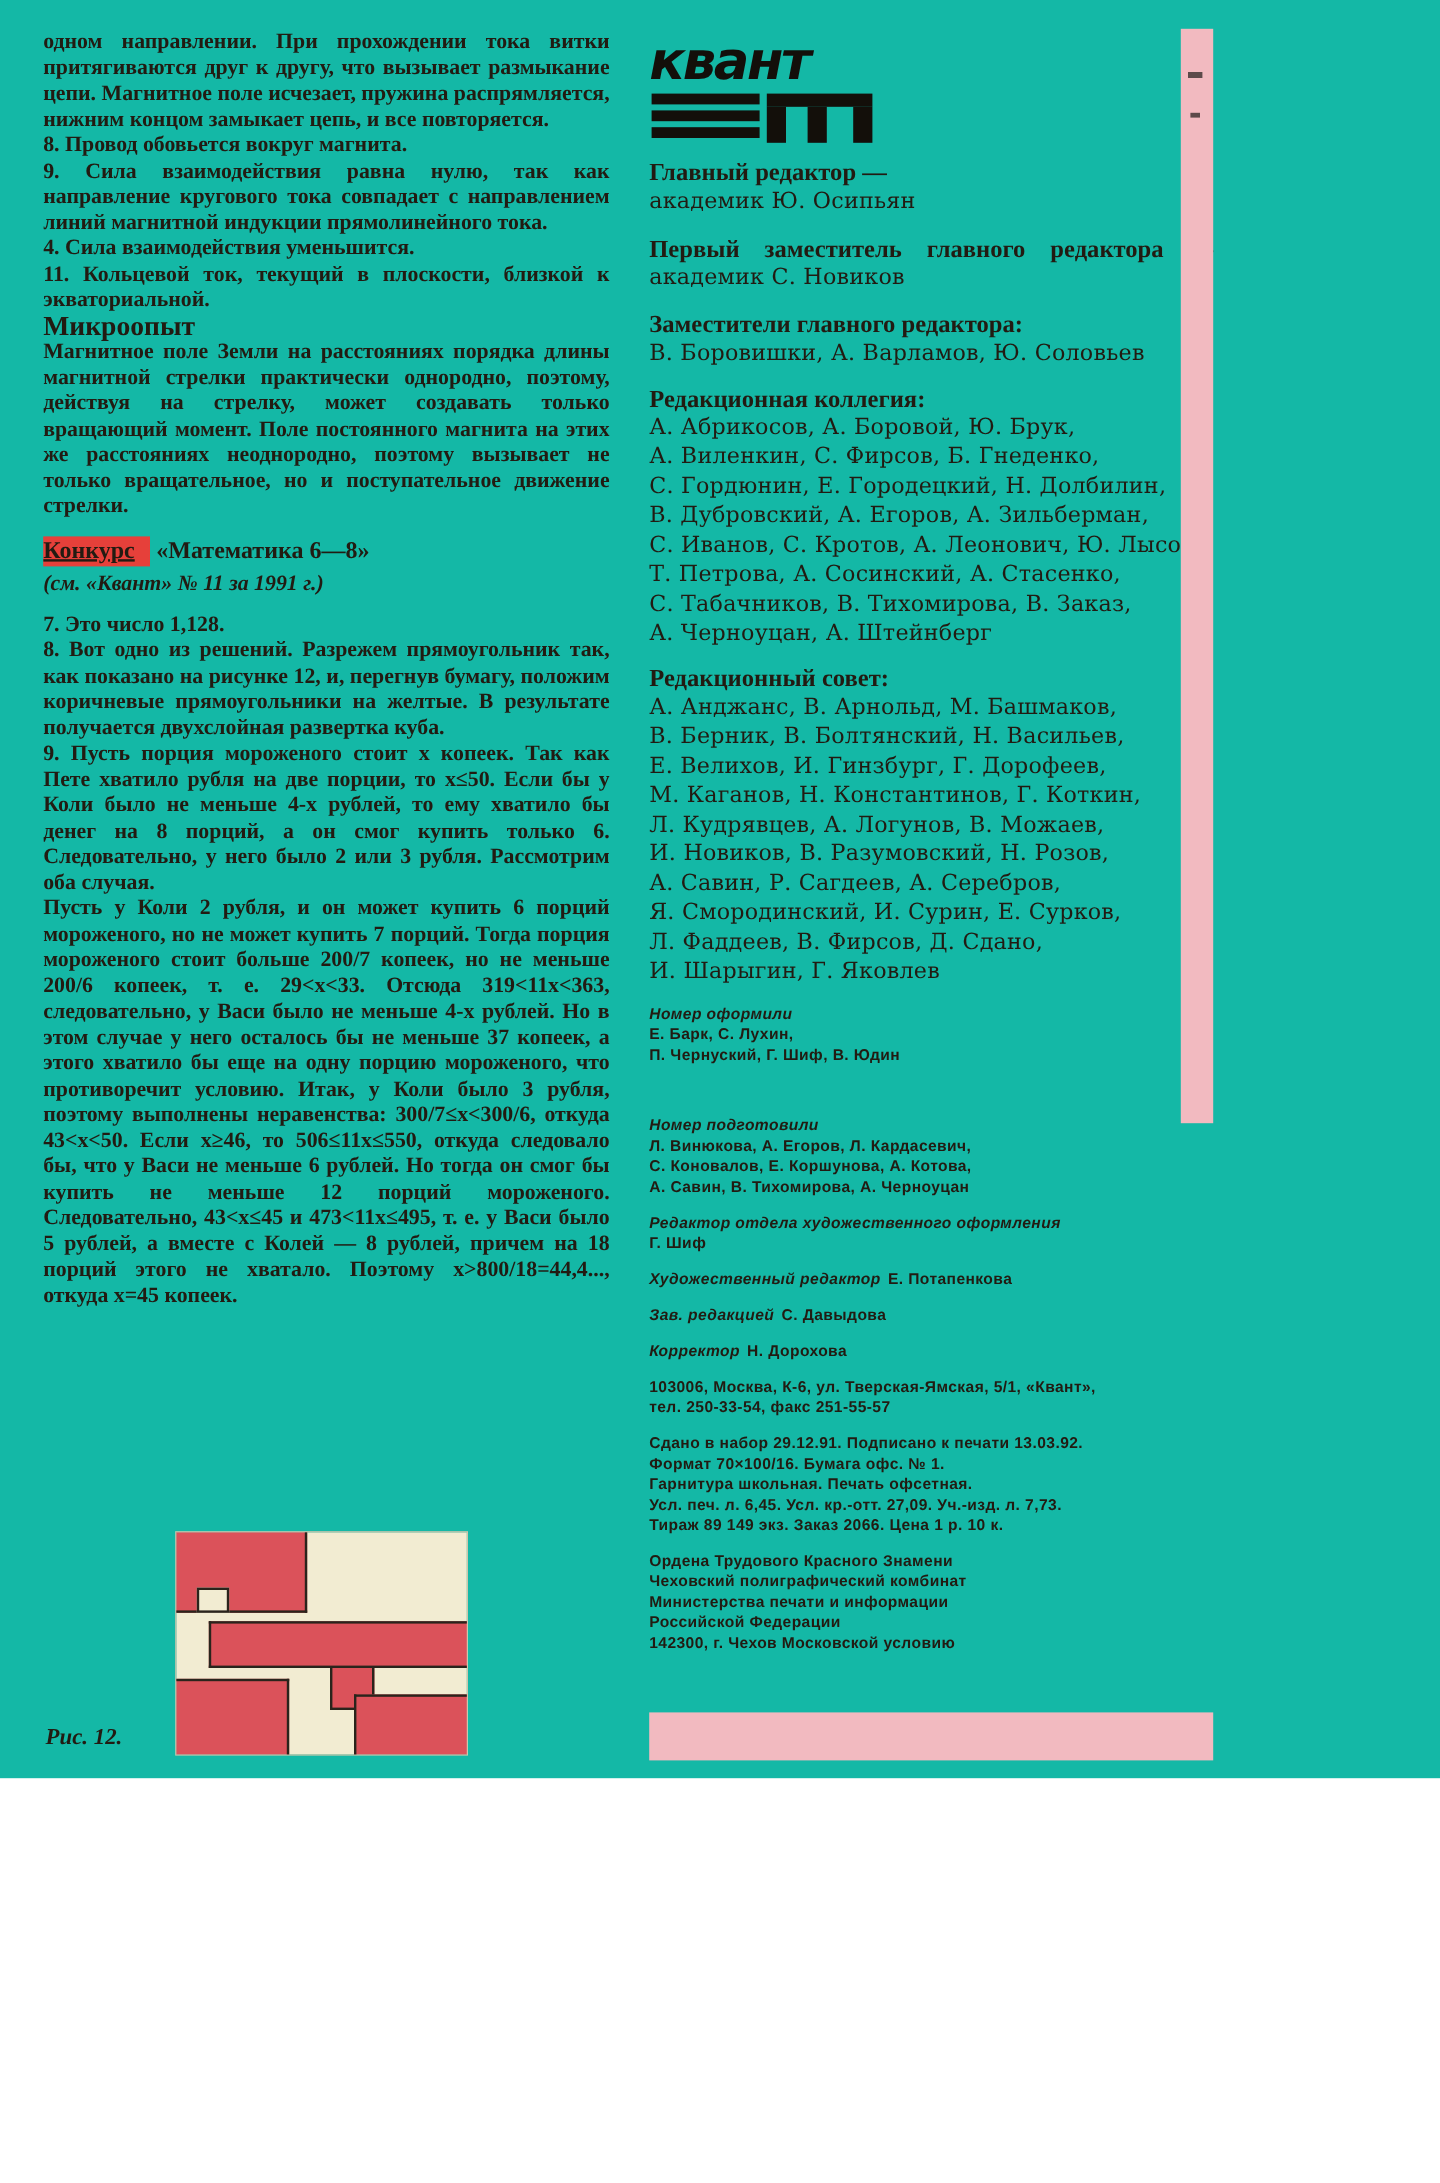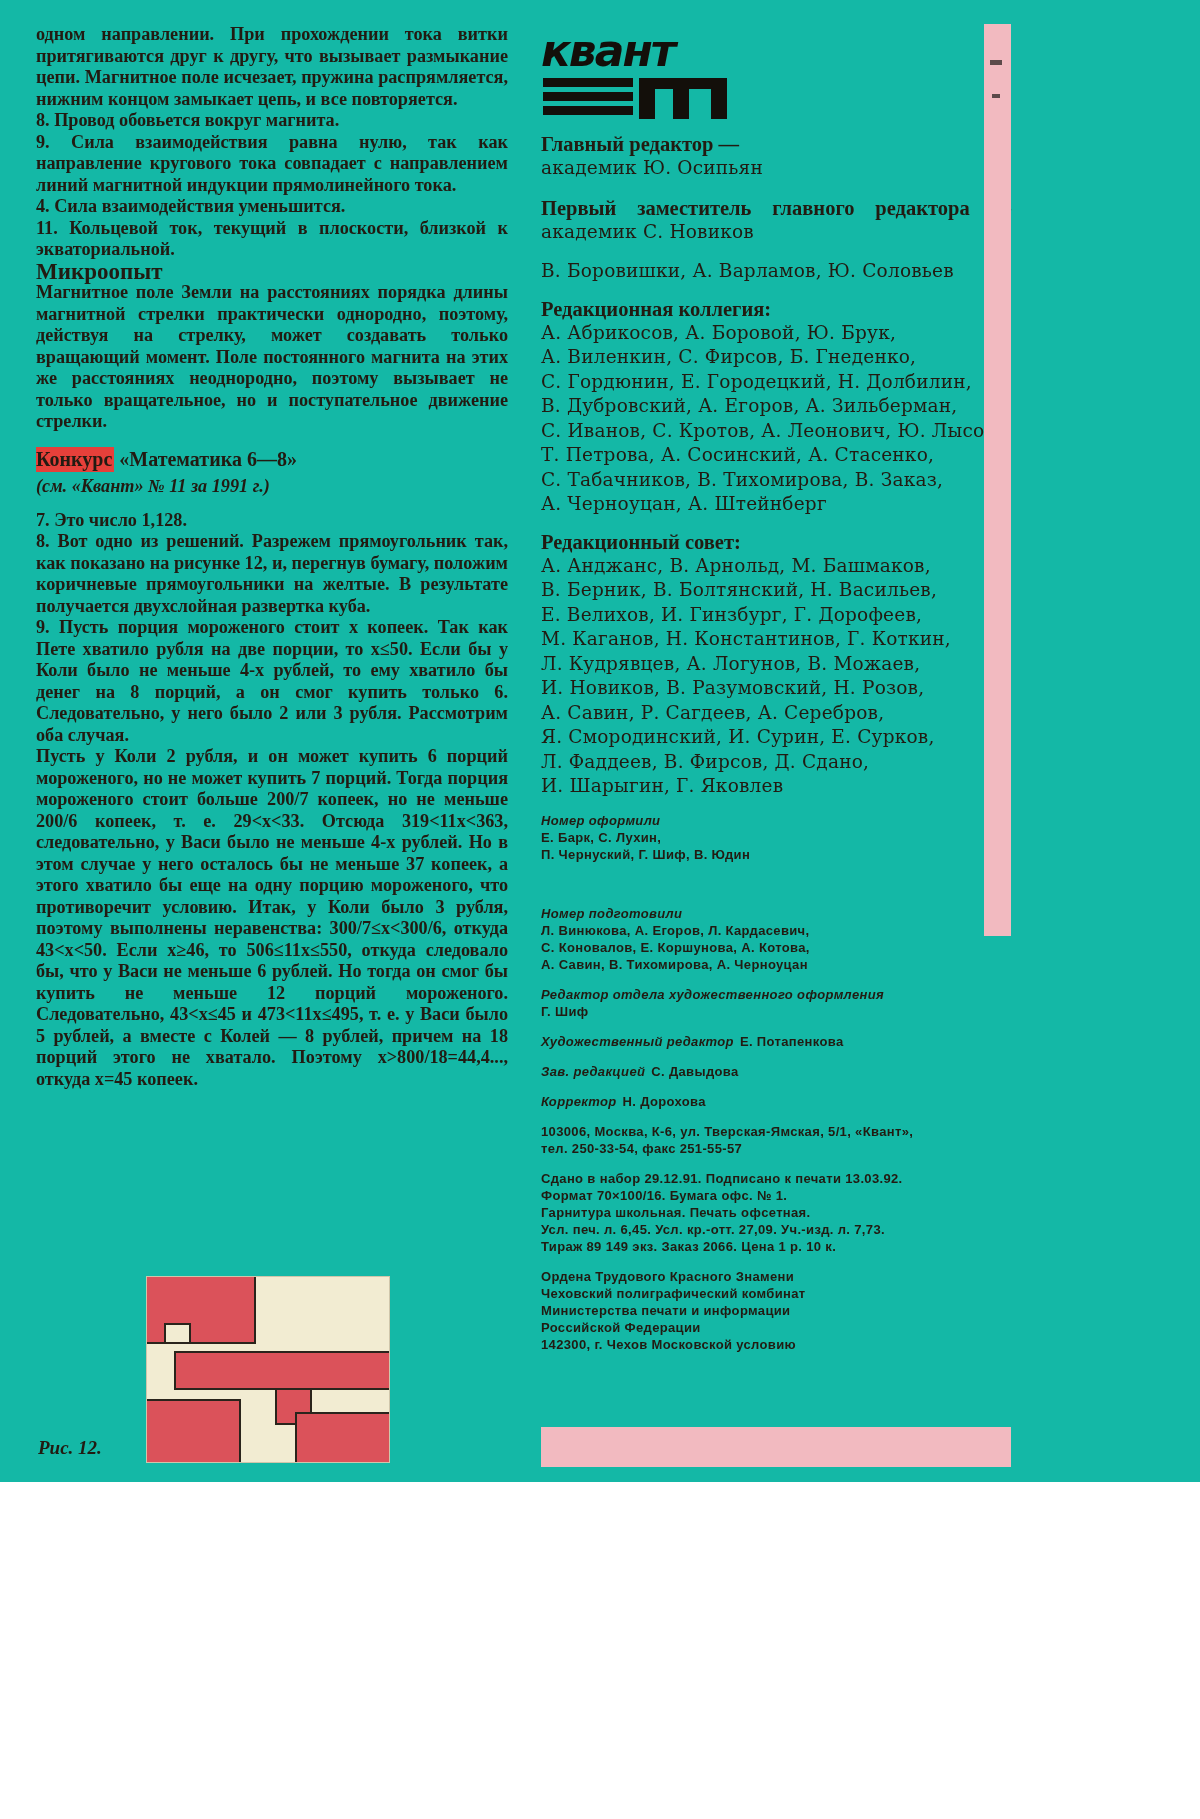--- a/index.html
+++ b/index.html
@@ -15,21 +15,21 @@
     overflow:hidden;
     font-family:"Liberation Serif", serif;
     font-weight:700; font-size:18.2px; line-height:21.5px;
     text-align:justify;
   }
   .col-left p{margin:0;}
   .micro-title{margin:0; font-size:23px;}
   .contest-title{
     margin:16px 0 6px 0; font-size:20px; font-weight:700; text-align:left;
   }
-  .hl{background:#e6403a; padding:1px 2px 2px 3px; margin-left:-3px;}
+  .hl{background:#e6403a; padding:1px 13px 2px 3px; margin-left:-3px;text-decoration:underline;}
   .subtitle{font-style:italic; margin:0 0 12px 0 !important; text-align:left;}
   
   .figure{
     position:absolute; left:147px; top:1277px; width:242px; height:185px;
     background:#f2ecd2; outline:1px solid #cfc6ab;
   }
   .fb{position:absolute; background:#db525a;}
   .fb, .fn{box-sizing:border-box;}
   .fn{position:absolute; background:#f2ecd2;}
   .fb-a{left:0; top:0; width:45%; height:36%; border-right:2px solid #2a241c; border-bottom:2px solid #2a241c;}
@@ -123,20 +123,21 @@
       <p class="rc-head">Главный редактор —</p>
       <div class="rc-name">академик Ю. Осипьян</div>
     </div>
 
     <div class="sec-big">
       <p class="rc-head just">Первый заместитель главного редактора —</p>
       <div class="rc-name">академик С. Новиков</div>
     </div>
 
     <div class="sec">
+      <p class="rc-head">Заместители главного редактора:</p>
       <div class="rc-name">В. Боровишки, А. Варламов, Ю. Соловьев</div>
     </div>
 
     <div class="sec">
       <p class="rc-head">Редакционная коллегия:</p>
       <div class="rc-name">
           <div>А. Абрикосов, А. Боровой, Ю. Брук,</div>
           <div>А. Виленкин, С. Фирсов, Б. Гнеденко,</div>
           <div>С. Гордюнин, Е. Городецкий, Н. Долбилин,</div>
           <div>В. Дубровский, А. Егоров, А. Зильберман,</div>

